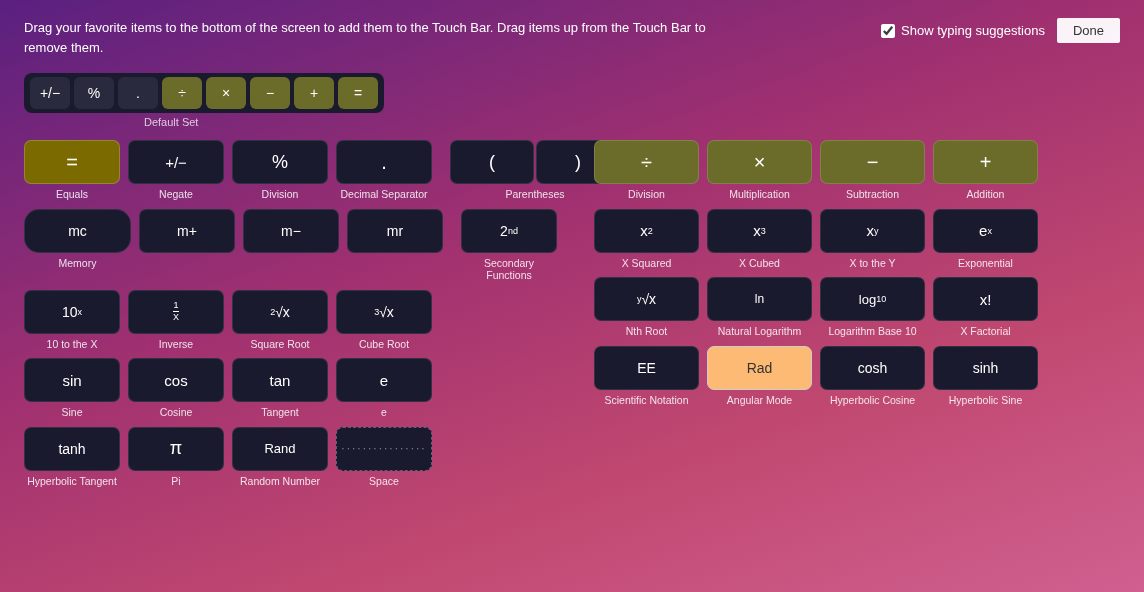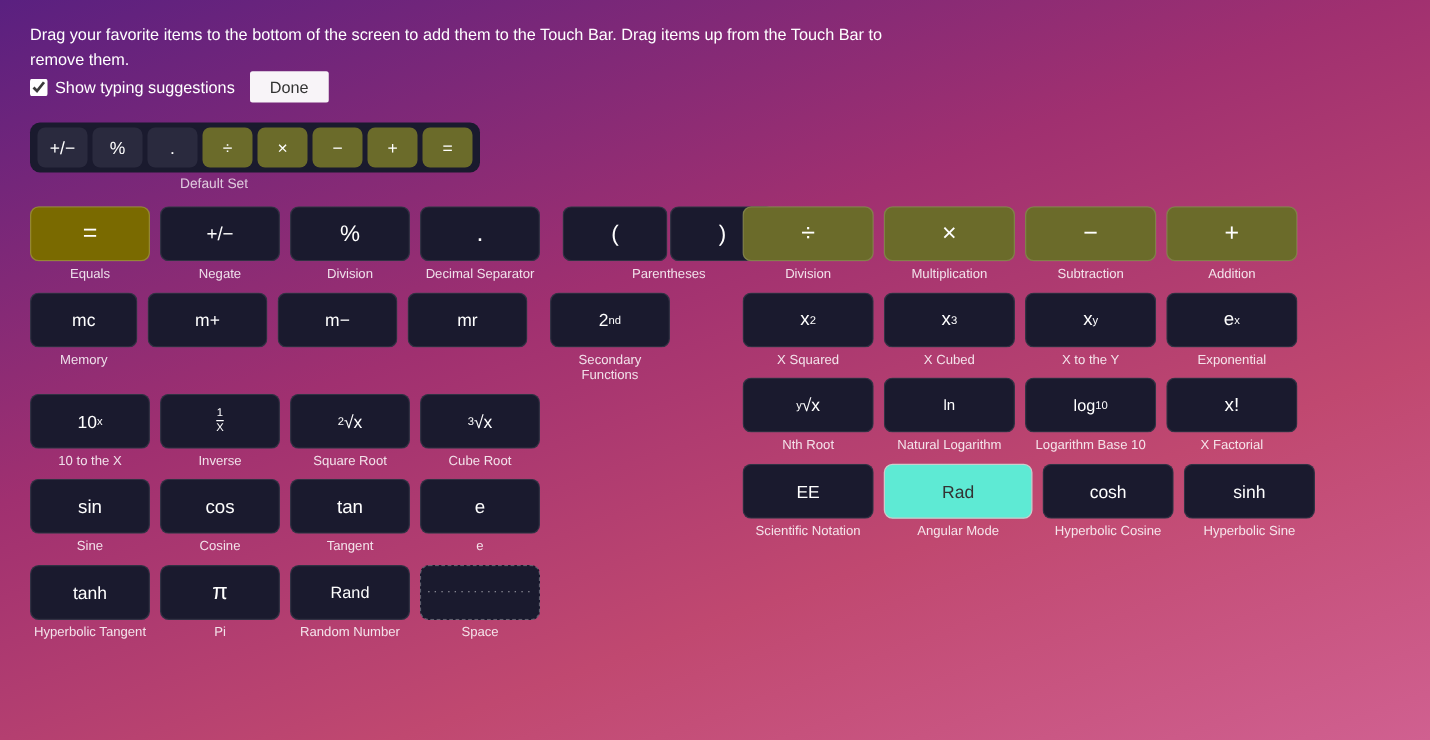--- a/index.html
+++ b/index.html
@@ -25,21 +25,20 @@
       z-index: 1;
       padding: 18px 24px 18px 24px;
     }
 
     
     .header {
       display: flex;
       justify-content: space-between;
       align-items: flex-start;
       margin-bottom: 16px;
-      flex-direction: column;
     }
 
     .header-text {
       font-size: 13px;
       color: #fff;
       max-width: 700px;
       line-height: 1.5;
     }
 
     .header-right {
@@ -277,21 +276,21 @@
           <div style="display:flex;gap:2px;">
             <div class="btn btn-dark paren-single" style="width:84px;">(</div>
             <div class="btn btn-dark paren-single" style="width:84px;">)</div>
           </div>
           <div class="btn-label">Parentheses</div>
         </div>
       </div>
 
       <div class="row">
         <div class="labeled-btn">
-          <div class="btn btn-dark" style="width:86px;height:44px;font-size:14px;">mc</div>
+          <div class="btn btn-dark" style="width:107px;height:44px;font-size:14px;border-radius:15px;">mc</div>
           <div class="btn-label">Memory</div>
         </div>
         <div class="labeled-btn">
           <div class="btn btn-dark" style="width:96px;height:44px;font-size:14px;">m+</div>
           <div class="btn-label"></div>
         </div>
         <div class="labeled-btn">
           <div class="btn btn-dark" style="width:96px;height:44px;font-size:14px;">m−</div>
           <div class="btn-label"></div>
         </div>
@@ -433,21 +432,21 @@
           <div class="btn-label">X Factorial</div>
         </div>
       </div>
 
       <div class="row">
         <div class="labeled-btn">
           <div class="btn btn-dark" style="width:105px;height:44px;font-size:14px;">EE</div>
           <div class="btn-label">Scientific Notation</div>
         </div>
         <div class="labeled-btn">
-          <div class="btn btn-rad" style="width:119px;height:44px;font-size:14px;background:#5eead4;color:#333;">Rad</div>
+          <div class="btn btn-rad" style="width:105px;height:44px;font-size:14px;background:#fdba74;color:#333;">Rad</div>
           <div class="btn-label">Angular Mode</div>
         </div>
         <div class="labeled-btn">
           <div class="btn btn-dark" style="width:105px;height:44px;font-size:14px;">cosh</div>
           <div class="btn-label">Hyperbolic Cosine</div>
         </div>
         <div class="labeled-btn">
           <div class="btn btn-dark" style="width:105px;height:44px;font-size:14px;">sinh</div>
           <div class="btn-label">Hyperbolic Sine</div>
         </div>

